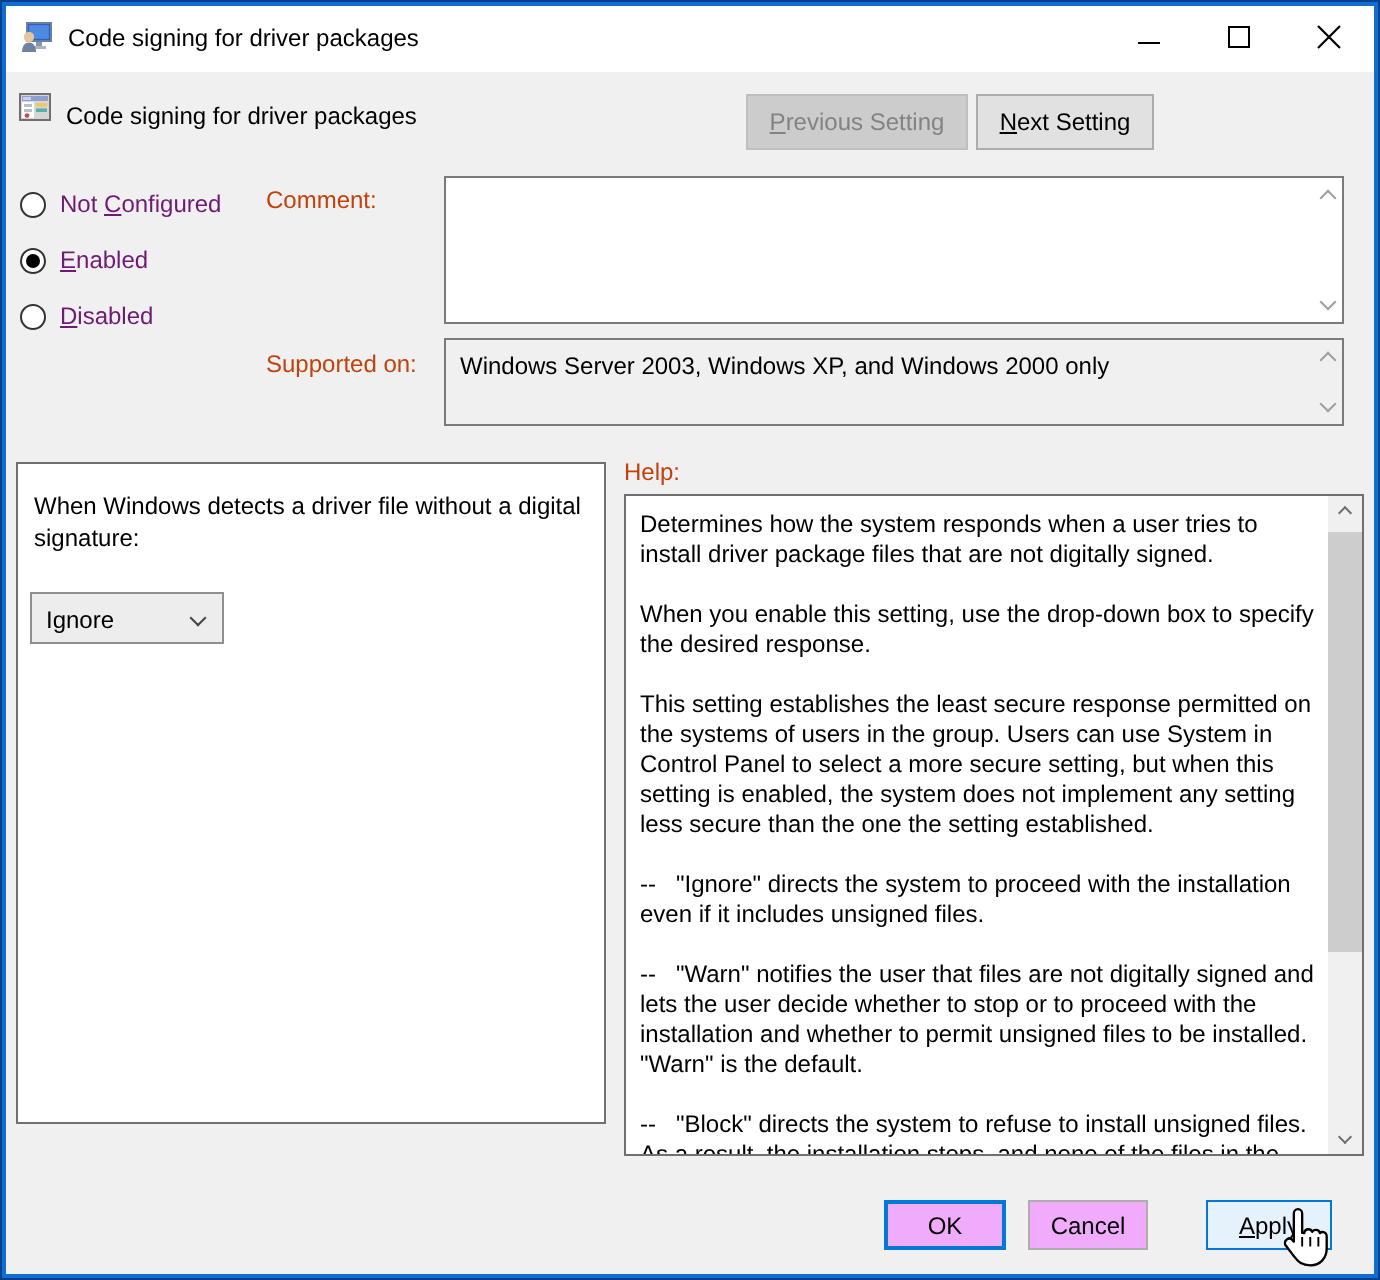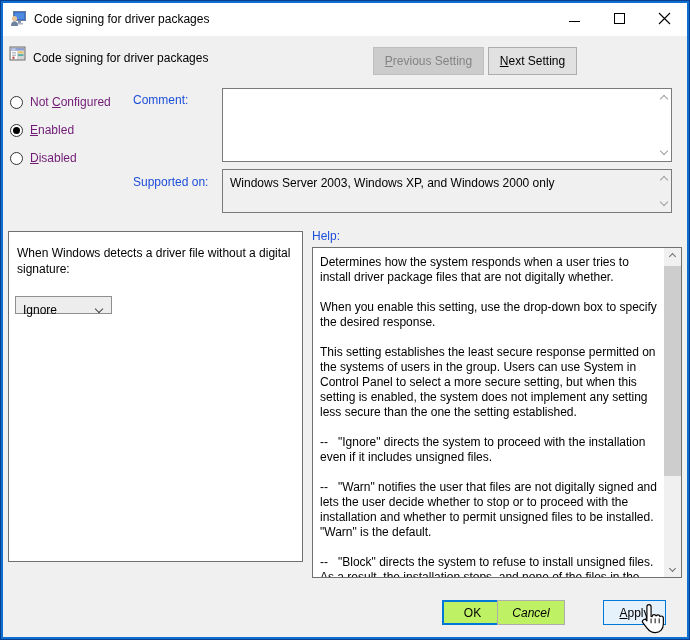--- a/index.html
+++ b/index.html
@@ -20,47 +20,47 @@
   .hdr-title { position:absolute; left:30px; top:48px; font-size:12px; color:#000; }
   .btn { position:absolute; height:28px; font-size:12px; font-family:inherit; color:#000; background:#e1e1e1; border:1px solid #adadad; }
   .btn-prev { left:370px; top:44px; width:111px; background:#cccccc; border-color:#bfbfbf; color:#838383; }
   .btn-next { left:485px; top:44px; width:89px; }
 
   .radio-row { position:absolute; left:7px; display:flex; align-items:center; }
   .radio-circle { width:13px; height:13px; border:1px solid #333333; border-radius:50%; background:#fff; position:relative; flex:none; }
   .radio-circle.checked::after { content:""; position:absolute; left:2px; top:2px; width:7px; height:7px; border-radius:50%; background:#000; }
   .radio-label { margin-left:7px; font-size:12px; color:#701a75; white-space:nowrap; }
 
-  .field-label { position:absolute; font-size:12px; color:#1d4ed8;text-align:right; }
+  .field-label { position:absolute; font-size:12px; color:#c2410c;text-align:right; }
   .textbox { position:absolute; background:#fff; border:1px solid #7a7a7a; font-size:12px; color:#000; }
   .textbox .val { position:absolute; left:7px; top:6px; right:22px; }
   .tb-chev-up { position:absolute; right:4px; top:7px; }
   .tb-chev-dn { position:absolute; right:4px; bottom:7px; }
   .chev { display:block; width:6px; height:6px; border-right:1px solid #9f9f9f; border-bottom:1px solid #9f9f9f; }
   .chev.up { transform:rotate(-135deg); }
   .chev.dn { transform:rotate(45deg); }
 
   .groupbox { position:absolute; background:#fff; border:1px solid #707070; }
   .opt-text { position:absolute; left:8px; top:13px; width:276px; font-size:12px; line-height:16px; color:#000; }
-  .combobox { position:absolute; left:6px; top:64px; width:97px; height:18px; background:#ededed; border:1px solid #8f8f8f; font-size:12px; }
+  .combobox { position:absolute; left:6px; top:64px; width:97px; height:26px; background:#ededed; border:1px solid #8f8f8f; font-size:12px; }
   .combobox .cb-val { position:absolute; left:7px; top:6px; color:#000; }
   .cb-chev { position:absolute; right:9px; top:9px; }
   .chev.dark { border-color:#444; }
 
   .help-content { position:absolute; left:0; top:0; right:17px; bottom:0; overflow:hidden; padding:7px 2px 0 7px; }
   .help-content p { font-size:12px; line-height:15px; color:#000; margin-bottom:15px; white-space:pre-wrap; }
   .scrollbar { position:absolute; right:0; top:0; bottom:0; width:17px; background:#f0f0f0; }
   .sb-btn { position:absolute; left:0; width:17px; height:17px; background:#f0f0f0; display:flex; align-items:center; justify-content:center; }
   .sb-up { top:0; } .sb-dn { bottom:0; }
   .sb-btn .chev { border-color:#6e6e6e; width:5px; height:5px; }
   .sb-thumb { position:absolute; left:0; top:18px; width:17px; height:210px; background:#cdcdcd; }
 
-  .foot-btn { position:absolute; top:597px; height:25px; font-size:12px; font-family:inherit; color:#000; background:#bef264; border:1px solid #adadad; }
+  .foot-btn { position:absolute; top:597px; height:25px; font-size:12px; font-family:inherit; color:#000; background:#f0abfc; border:1px solid #adadad; }
   .btn-ok { left:439px; width:61px; border:2px solid #0078d7; }
-  .btn-cancel { left:494px; width:68px;font-style:italic; }
+  .btn-cancel { left:511px; width:60px; }
   .btn-apply { left:600px; width:63px; background:#e5f1fb; border:1px solid #0078d7; }
 
   u { text-decoration:underline; }
   .cursor { position:absolute; left:637px; top:600px; width:26px; height:32px; pointer-events:none; }
 </style>
 </head>
 <body>
 
 <div class="frame">
 <div class="inner">
@@ -155,21 +155,21 @@
     <div class="combobox">
       <span class="cb-val">Ignore</span>
       <span class="cb-chev">
             <span class="chev dn dark"></span>
           </span>
     </div>
   </div>
 
   <div class="groupbox" style="left:309px; top:244px; width:370px; height:331px;">
     <div class="help-content">
-      <p>Determines how the system responds when a user tries to install driver package files that are not digitally whether.</p>
+      <p>Determines how the system responds when a user tries to install driver package files that are not digitally signed.</p>
       <p>When you enable this setting, use the drop-down box to specify the desired response.</p>
       <p>This setting establishes the least secure response permitted on the systems of users in the group. Users can use System in Control Panel to select a more secure setting, but when this setting is enabled, the system does not implement any setting less secure than the one the setting established.</p>
       <p>--   "Ignore" directs the system to proceed with the installation even if it includes unsigned files.</p>
       <p>--   "Warn" notifies the user that files are not digitally signed and lets the user decide whether to stop or to proceed with the installation and whether to permit unsigned files to be installed. "Warn" is the default.</p>
       <p>--   "Block" directs the system to refuse to install unsigned files. As a result, the installation stops, and none of the files in the driver package are installed.</p>
     </div>
     <div class="scrollbar">
       <span class="sb-btn sb-up">
             <span class="chev up"></span>
           </span>

